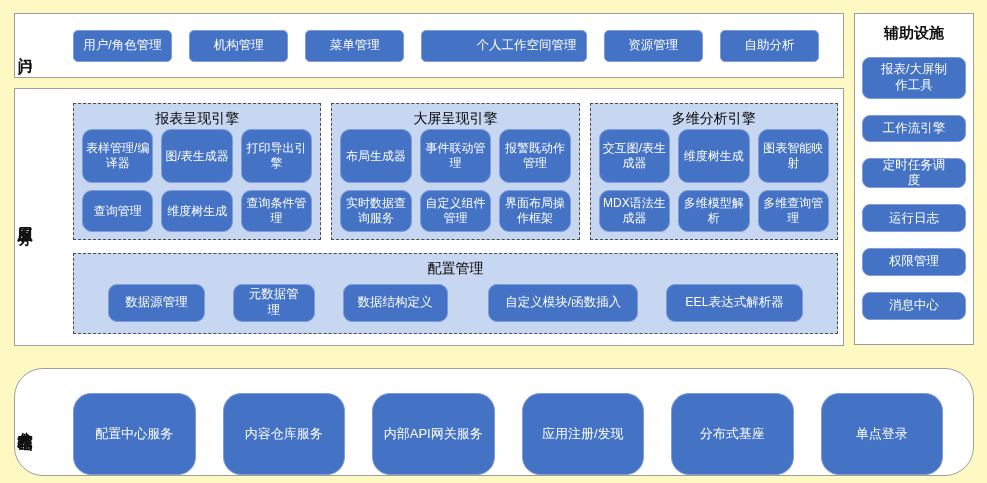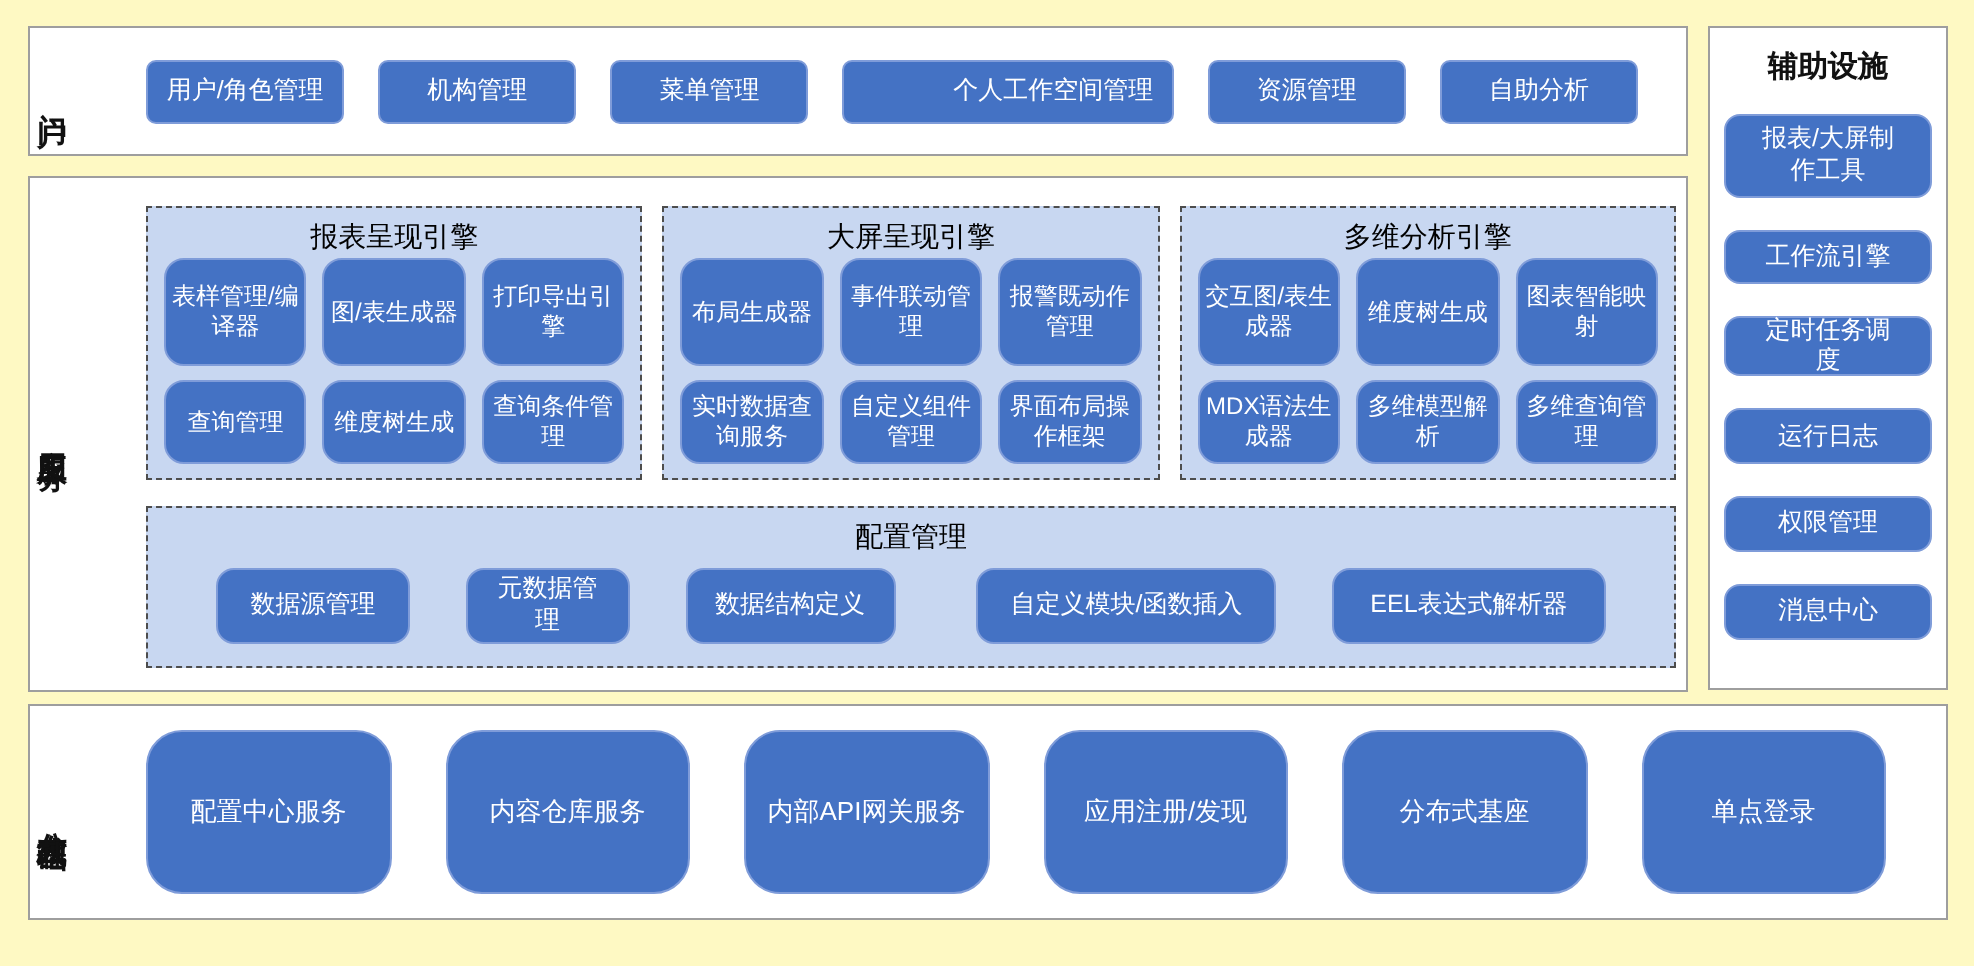--- a/index.html
+++ b/index.html
@@ -100,22 +100,22 @@
     font-weight: bold; font-size: 15px; color: #111;
     margin: 2px 0 14px 0; text-align: center;
   }
   .aux .btn {
     width: 104px; border-radius: 8px; font-size: 12.5px;
     height: 30px; margin-bottom: 16px; padding: 2px 15px;
   }
   .aux .btn.tall { height: 45px; }
   
   .foundation {
-    left: 14px; top: 352px; width: 960px; height: 108px;
-    display: flex; align-items: center;
+    left: 14px; top: 368px; width: 960px; height: 108px;
+    display: flex; align-items: flex-end; border-radius: 29px;
   }
   .foundation .vlabel { width: 46px; letter-spacing: 1px; }
   .foundation-row {
     flex: 1; display: flex; align-items: center;
     gap: 27px; margin: 0 30px 0 12px;
   }
   .foundation-row .btn {
     flex: 1; height: 82px; border-radius: 18px; font-size: 13px;
   }
 </style>

